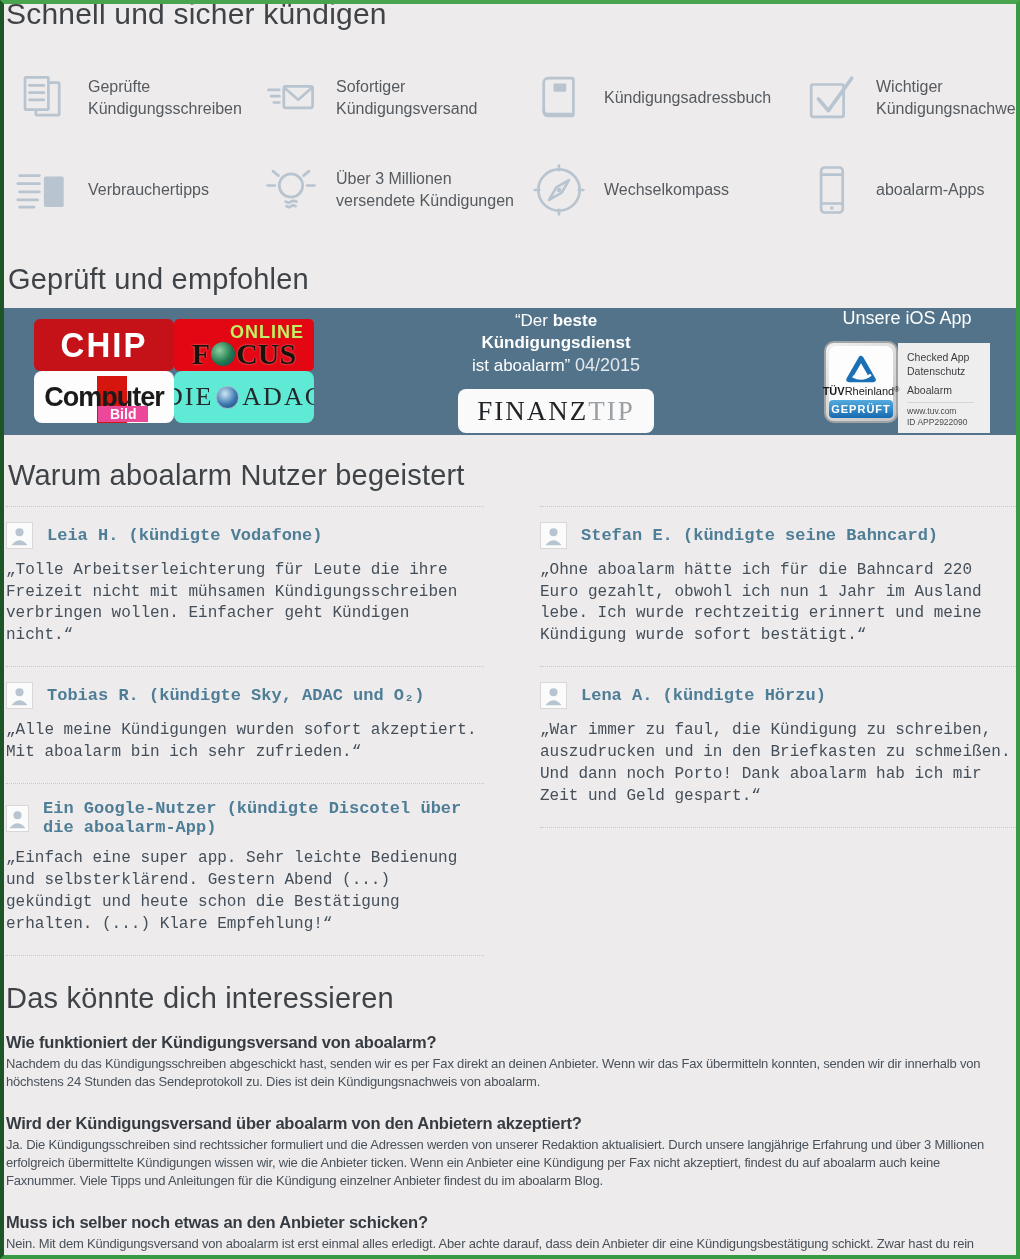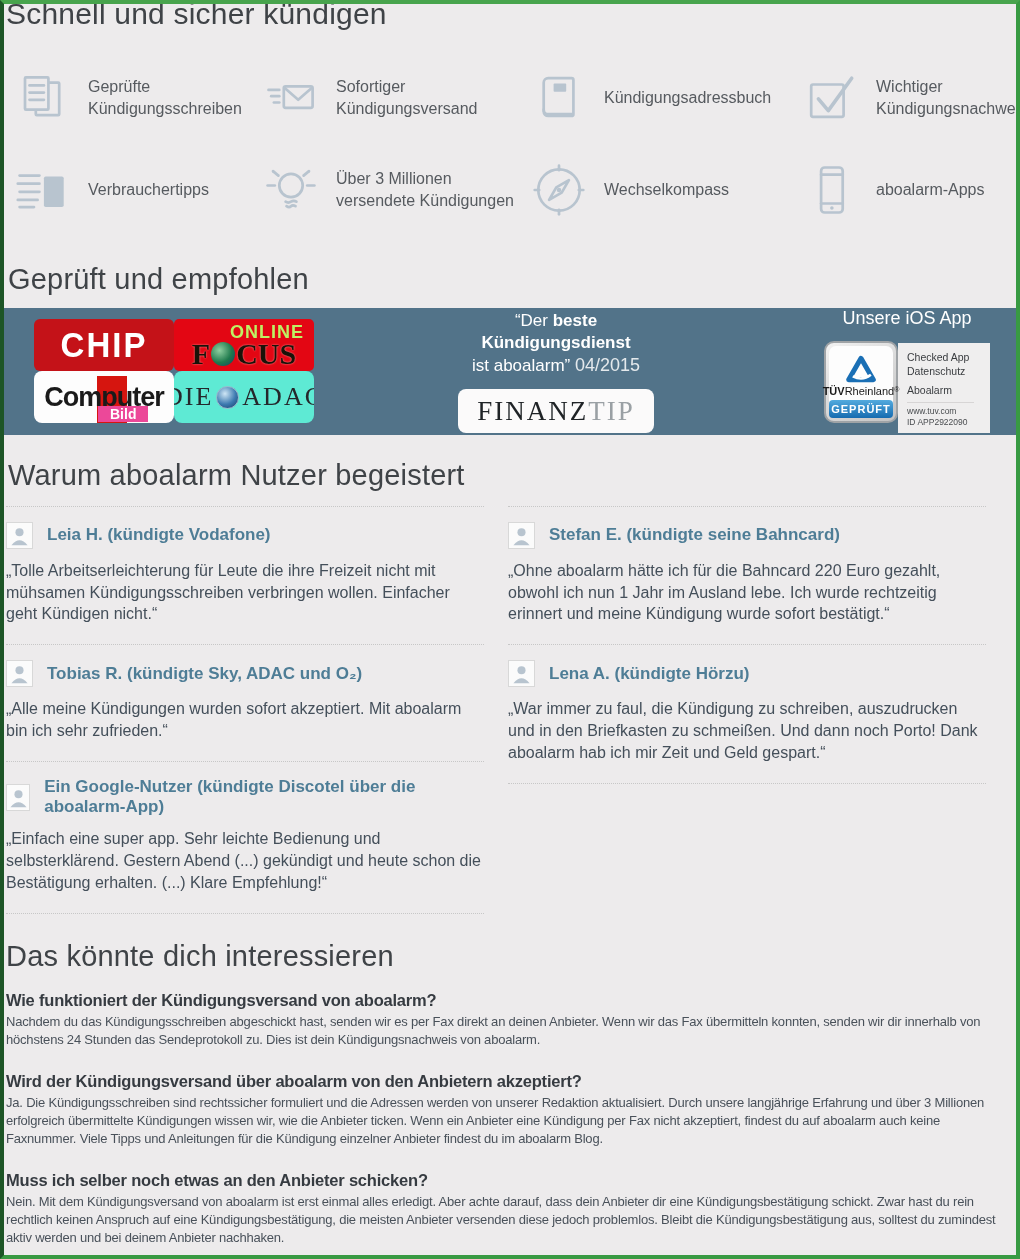--- a/index.html
+++ b/index.html
@@ -109,21 +109,21 @@
     display: flex; flex-direction: column; text-align: left;
   }
   .tuv-line { font-size: 10.5px; color: #3a3d40; line-height: 1.35; }
   .tuv-line3 { margin-top: 5px; }
   .tuv-small { font-size: 8.5px; font-weight: 400; color: #4a4d50; line-height: 1.3; }
   .tuv-sep { flex: 1; }
   .tuv-divider { border-top: 1px solid #d7d5d5; margin: 4px 9px 3px 0; }
 
   
   .testi-head { margin: 24px 0 14px 2px; }
-  .testi-cols { display: grid; grid-template-columns: 478px 478px; column-gap: 24px; }
+  .testi-cols { display: grid; grid-template-columns: 478px 478px; column-gap: 56px; font-family: Liberation Mono, monospace; }
   .t-col { border-top: 1px dotted #c7c7c7; }
   .t-item { border-bottom: 1px dotted #c7c7c7; padding: 15px 0 19px; }
   .t-header { display: flex; align-items: center; }
   .t-avatar {
     width: 27px; height: 27px; background: #fbfbfb; border: 1px solid #d8d8d8;
     display: flex; align-items: center; justify-content: center;
   }
   .t-avatar svg { width: 21px; height: 21px; }
   .t-name { margin-left: 14px; font-size: 17px; font-weight: 700; color: #4e7d96; }
   .t-text { margin-top: 11px; font-size: 16px; line-height: 1.37; color: #444f5a; }

